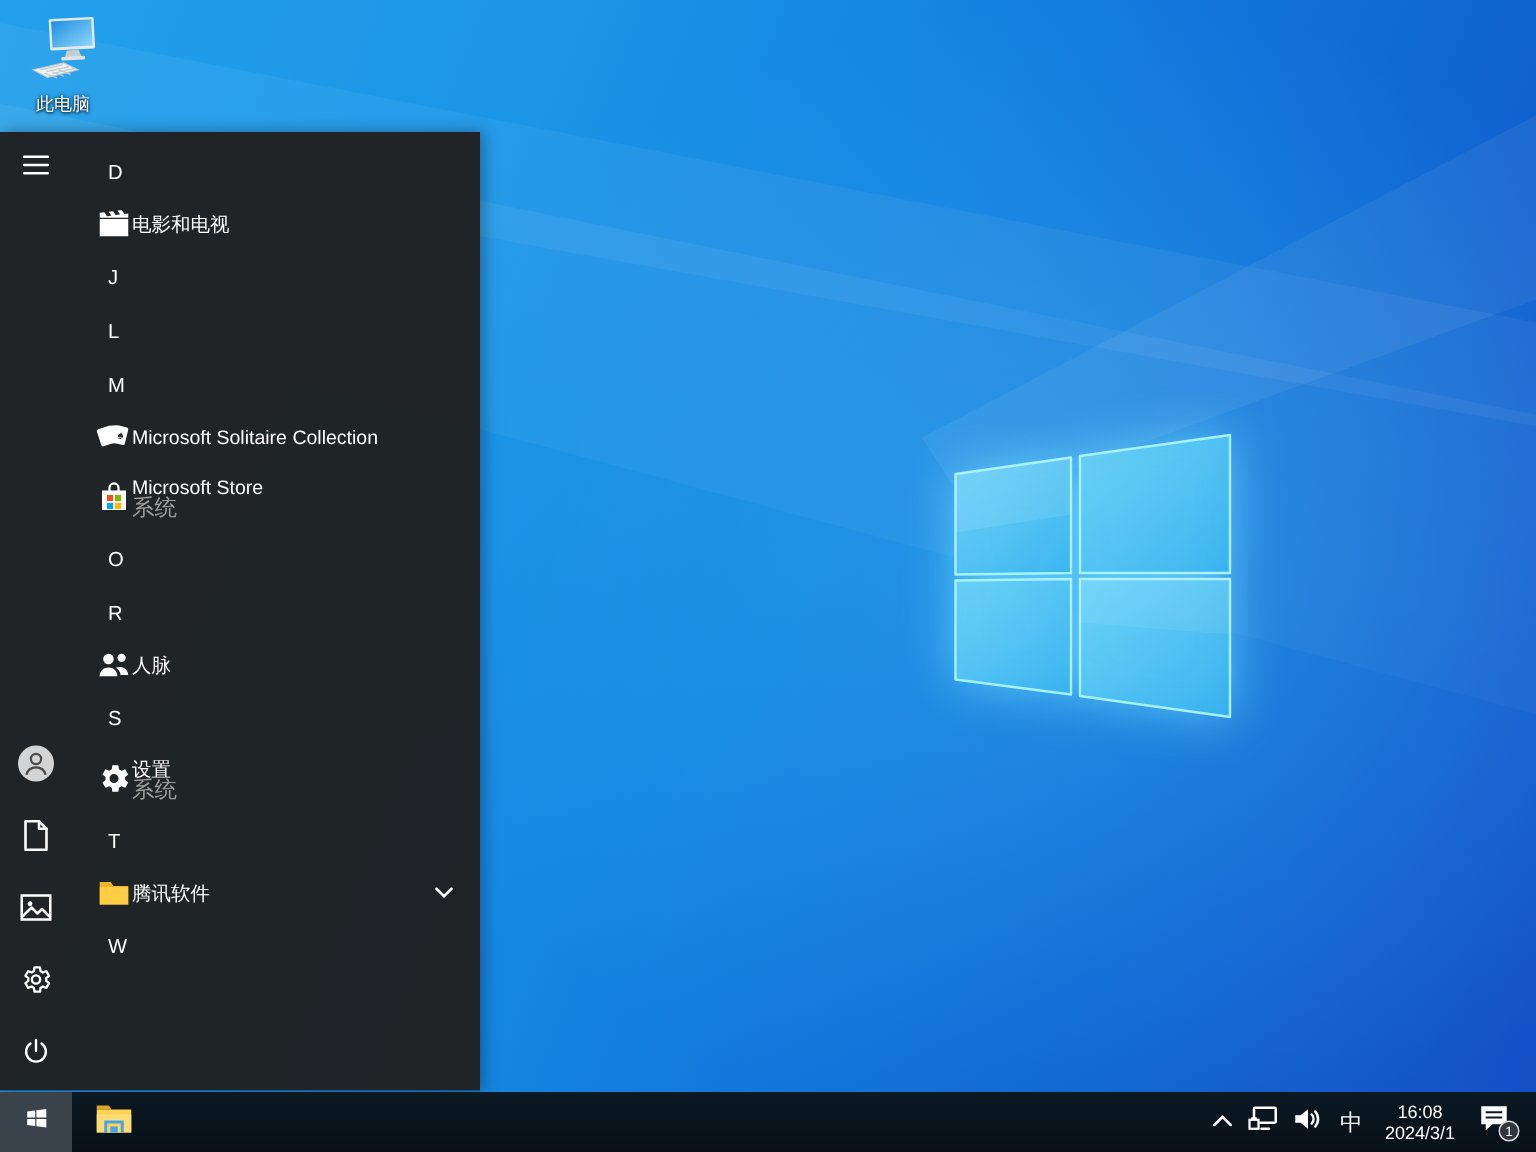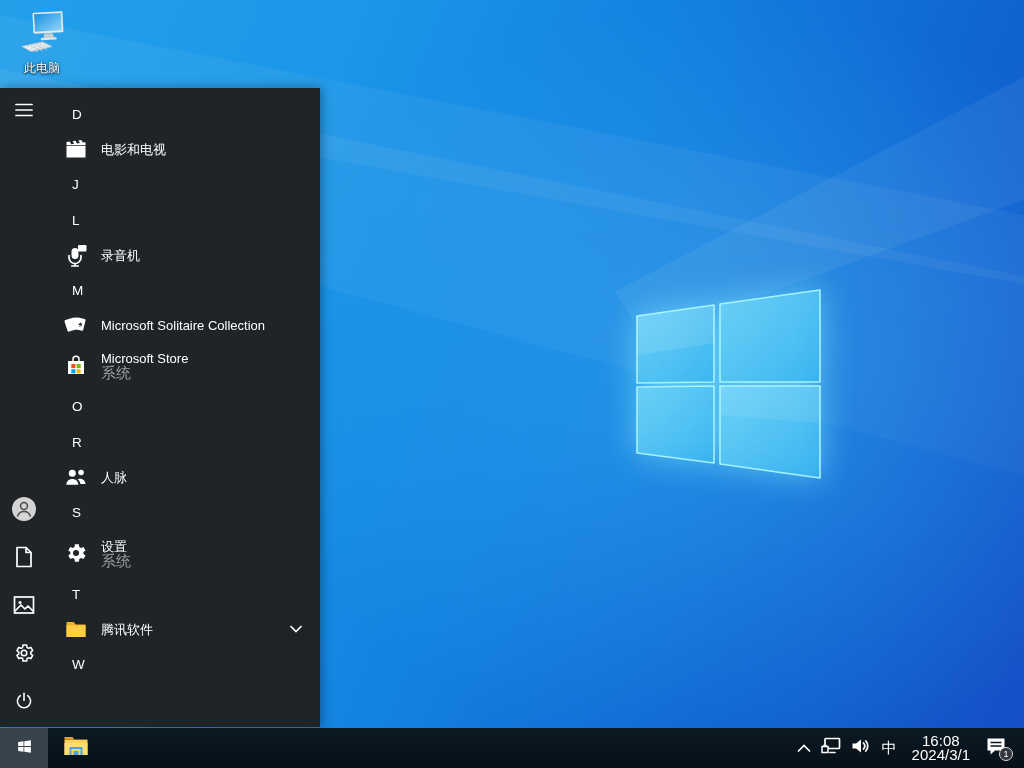--- a/index.html
+++ b/index.html
@@ -35,36 +35,36 @@
   #rail { width:48px; display:flex; flex-direction:column; flex-shrink:0; }
   .rail-btn { width:48px; height:48px; display:flex; align-items:center; justify-content:center; cursor:pointer; }
   #rail-spacer { flex:1; }
   #app-list { flex:1; padding-top:8px; overflow:hidden; }
   .letter-row { height:36px; display:flex; align-items:center; padding-left:24px;
     font-size:13.5px; color:#fff; cursor:pointer; }
   .app-row { height:34px; display:flex; align-items:center; cursor:pointer; }
   .app-row.two-line { height:46px; }
   .app-icon { width:24px; height:24px; margin-left:16px; flex-shrink:0;
     display:flex; align-items:center; justify-content:center; }
-  .app-texts { margin-left:13px; display:flex; flex-direction:column; justify-content:center; }
+  .app-texts { margin-left:0; display:flex; flex-direction:column; justify-content:center; }
   .app-label { font-size:13px; color:#fff; line-height:15px; white-space:nowrap; }
   .app-sub { font-size:15px; color:#9e9e9e; line-height:13px; }
   .row-chevron { margin-left:auto; margin-right:18px; display:flex; }
 
   
   #taskbar { position:absolute; left:0; bottom:0; width:1024px; height:40px;
     background:linear-gradient(180deg,#0b1922 0%, #071019 100%); display:flex; align-items:stretch; }
   #start-btn { width:48px; display:flex; align-items:center; justify-content:center;
     background:#38434b; cursor:pointer; }
   #explorer-btn { width:48px; margin-left:4px; display:flex; align-items:center; justify-content:center; cursor:pointer; }
   #tray { margin-left:auto; display:flex; align-items:center; height:100%; }
   .tray-btn { height:100%; display:flex; align-items:center; justify-content:center;
     padding:0 5px; cursor:pointer; color:#fff; }
   #ime { font-size:15px; padding:0 7px; }
-  #clock { flex-direction:column; line-height:14px; font-size:15px; text-align:center; padding:0 8px; }
+  #clock { flex-direction:column; line-height:14px; font-size:12px; text-align:center; padding:0 8px; }
   #action-center { position:relative; padding:0 12px 0 8px; }
   #notif-badge { position:absolute; right:5px; bottom:7px; width:14px; height:14px; border-radius:50%;
     background:#30363c; border:1.5px solid #d9d9d9; color:#fff; font-size:9px;
     display:flex; align-items:center; justify-content:center; }
   #show-desktop { width:6px; border-left:1px solid rgba(255,255,255,.25); cursor:pointer; }
 </style>
 </head>
 <body>
 
 <div id="screen">
@@ -163,33 +163,20 @@
               <path fill="#fff" d="M2.5 4.9l3.1-.4 1.7 2.7 2.9-.4-1.7-2.6 2.9-.4 1.7 2.6 2.9-.4-1.7-2.6 2.9-.4 1.7 2.6 2.6-.3v2.9h-19z"></path>
               <rect x="2.5" y="9" width="19" height="11.5" fill="#fff"></rect>
             </svg>
           </span>
           <span class="app-texts">
             <span class="app-label">电影和电视</span>
           </span>
         </div>
         <div class="letter-row">J</div>
         <div class="letter-row">L</div>
-        <div class="app-row">
-          <span class="app-icon">
-            <svg width="24" height="24" viewBox="0 0 24 24">
-              <rect x="14" y="2" width="8.5" height="6.5" rx="1" fill="#fff"></rect>
-              <rect x="7.5" y="5" width="7" height="11" rx="3.5" fill="#fff"></rect>
-              <path d="M5 12.5v2a6 6 0 0 0 12 0v-2" stroke="#ffffff" stroke-width="1.7" fill="none" stroke-linecap="round"></path>
-              <path d="M11 20.8v2.2M7.8 23h6.4" stroke="#ffffff" stroke-width="1.7" fill="none" stroke-linecap="round"></path>
-            </svg>
-          </span>
-          <span class="app-texts">
-            <span class="app-label">录音机</span>
-          </span>
-        </div>
         <div class="letter-row">M</div>
         <div class="app-row">
           <span class="app-icon">
             <svg width="26" height="24" viewBox="0 0 26 24">
               <g fill="#fff">
                 <rect x="2" y="5.5" width="8.6" height="13" rx="1.4" transform="rotate(-18 6.3 12)"></rect>
                 <rect x="8.2" y="4" width="8.6" height="13" rx="1.4" transform="rotate(-3 12.5 10.5)"></rect>
                 <rect x="13.6" y="4.6" width="8.6" height="13" rx="1.4" transform="rotate(14 17.9 11.1)"></rect>
               </g>
               <text x="15.8" y="13.4" font-size="8" fill="#202020" transform="rotate(14 16.5 11)">♠</text>

